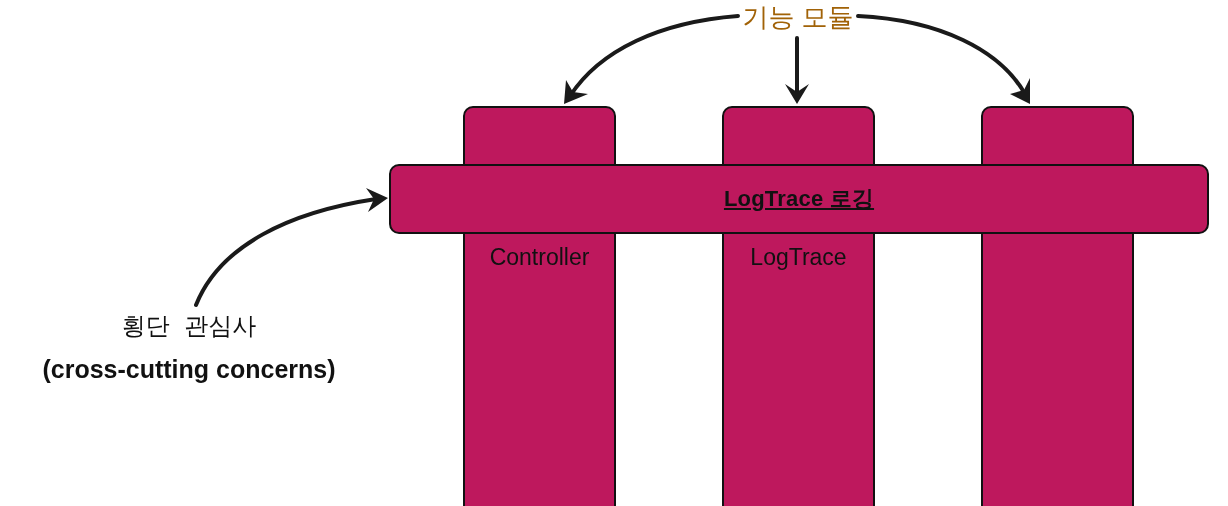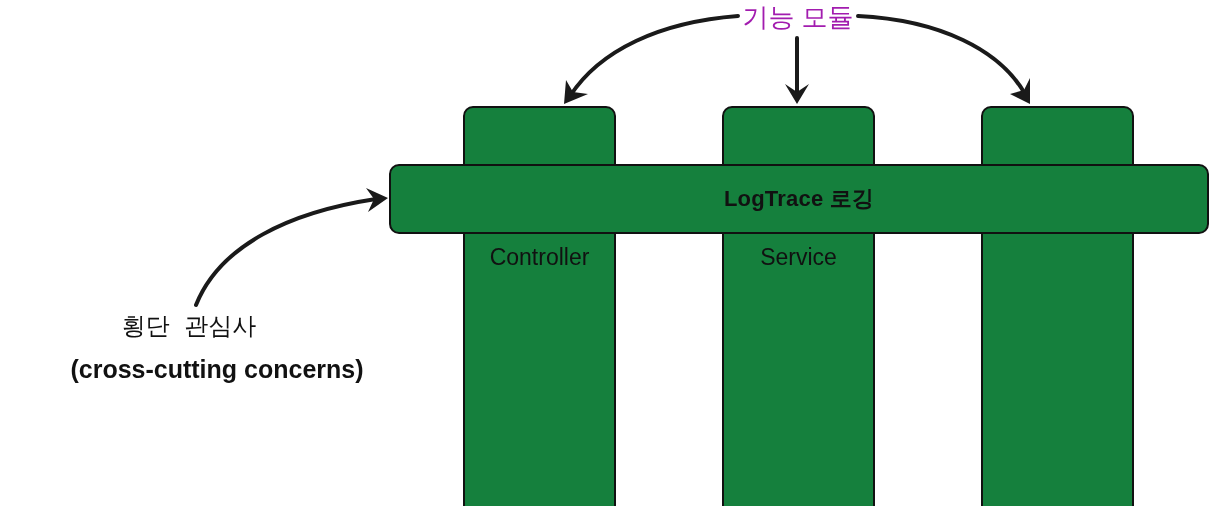--- a/index.html
+++ b/index.html
@@ -1,29 +1,29 @@
 <!DOCTYPE html>
 <html><head>
   <meta charset="utf-8">
   <style>
     html, body { margin: 0; padding: 0; background: #ffffff; }
     body { width: 1228px; height: 506px; position: relative; overflow: hidden;
            font-family: "Liberation Sans", "DejaVu Sans", sans-serif; color: #111111; }
-    .box { position: absolute; border: 2.5px solid #111; border-radius: 10px; background: #15803d; box-sizing: border-box; }
+    .box { position: absolute; border: 2.5px solid #111; border-radius: 10px; background: #be185d; box-sizing: border-box; text-decoration: underline; }
     .module { top: 106px; width: 153px; height: 448px; }
     .module-label { position: absolute; left: 0; right: 0; top: 98px; text-align: center;
                     font-size: 23px; line-height: 34px; color: #111; }
     .module-label span { display: block; }
     .bar { left: 389px; top: 164px; width: 820px; height: 70px; display: flex; align-items: center; justify-content: center; }
     .bar-label { font-size: 22px; font-weight: bold; color: #111; letter-spacing: 0.2px; }
     #m1 { left: 463px; } #m2 { left: 722px; } #m3 { left: 981px; }
-    .title { position: absolute; left: 740px; top: 0; width: 116px; text-align: center; font-size: 26px; line-height: 34px; color: #a21caf; }
+    .title { position: absolute; left: 740px; top: 0; width: 116px; text-align: center; font-size: 26px; line-height: 34px; color: #a16207; }
     .side { position: absolute; left: 0; width: 378px; text-align: center; color: #111; }
     .side-ko { top: 312px; font-size: 24px; line-height: 32px; font-family: Liberation Mono, monospace; }
-    .side-en { top: 352px; font-size: 25px; line-height: 34px; font-weight: bold; padding-left: 28px; }
+    .side-en { top: 352px; font-size: 25px; line-height: 34px; font-weight: bold; }
     svg.arrows { position: absolute; left: 0; top: 0; width: 1228px; height: 506px; pointer-events: none; }
     svg.arrows path { fill: none; stroke: #1a1a1a; stroke-width: 4; stroke-linecap: round; }
     svg.arrows polygon { fill: #1a1a1a; }
   </style>
 </head>
 <body>
 
 <svg class="arrows" viewBox="0 0 1228 506">
 
   <path d="M738 16 C 660 22, 600 50, 570 96"></path>
@@ -43,21 +43,21 @@
 
 <div class="box module" id="m1">
   <div class="module-label">
     <span>Order</span>
     <span>Controller</span>
   </div>
 </div>
 <div class="box module" id="m2">
   <div class="module-label">
     <span>Order</span>
-    <span>Service</span>
+    <span>LogTrace</span>
   </div>
 </div>
 <div class="box module" id="m3">
   <div class="module-label">
     <span>Order</span>
   </div>
 </div>
 
 <div class="box bar">
   <span class="bar-label">LogTrace 로깅</span>

